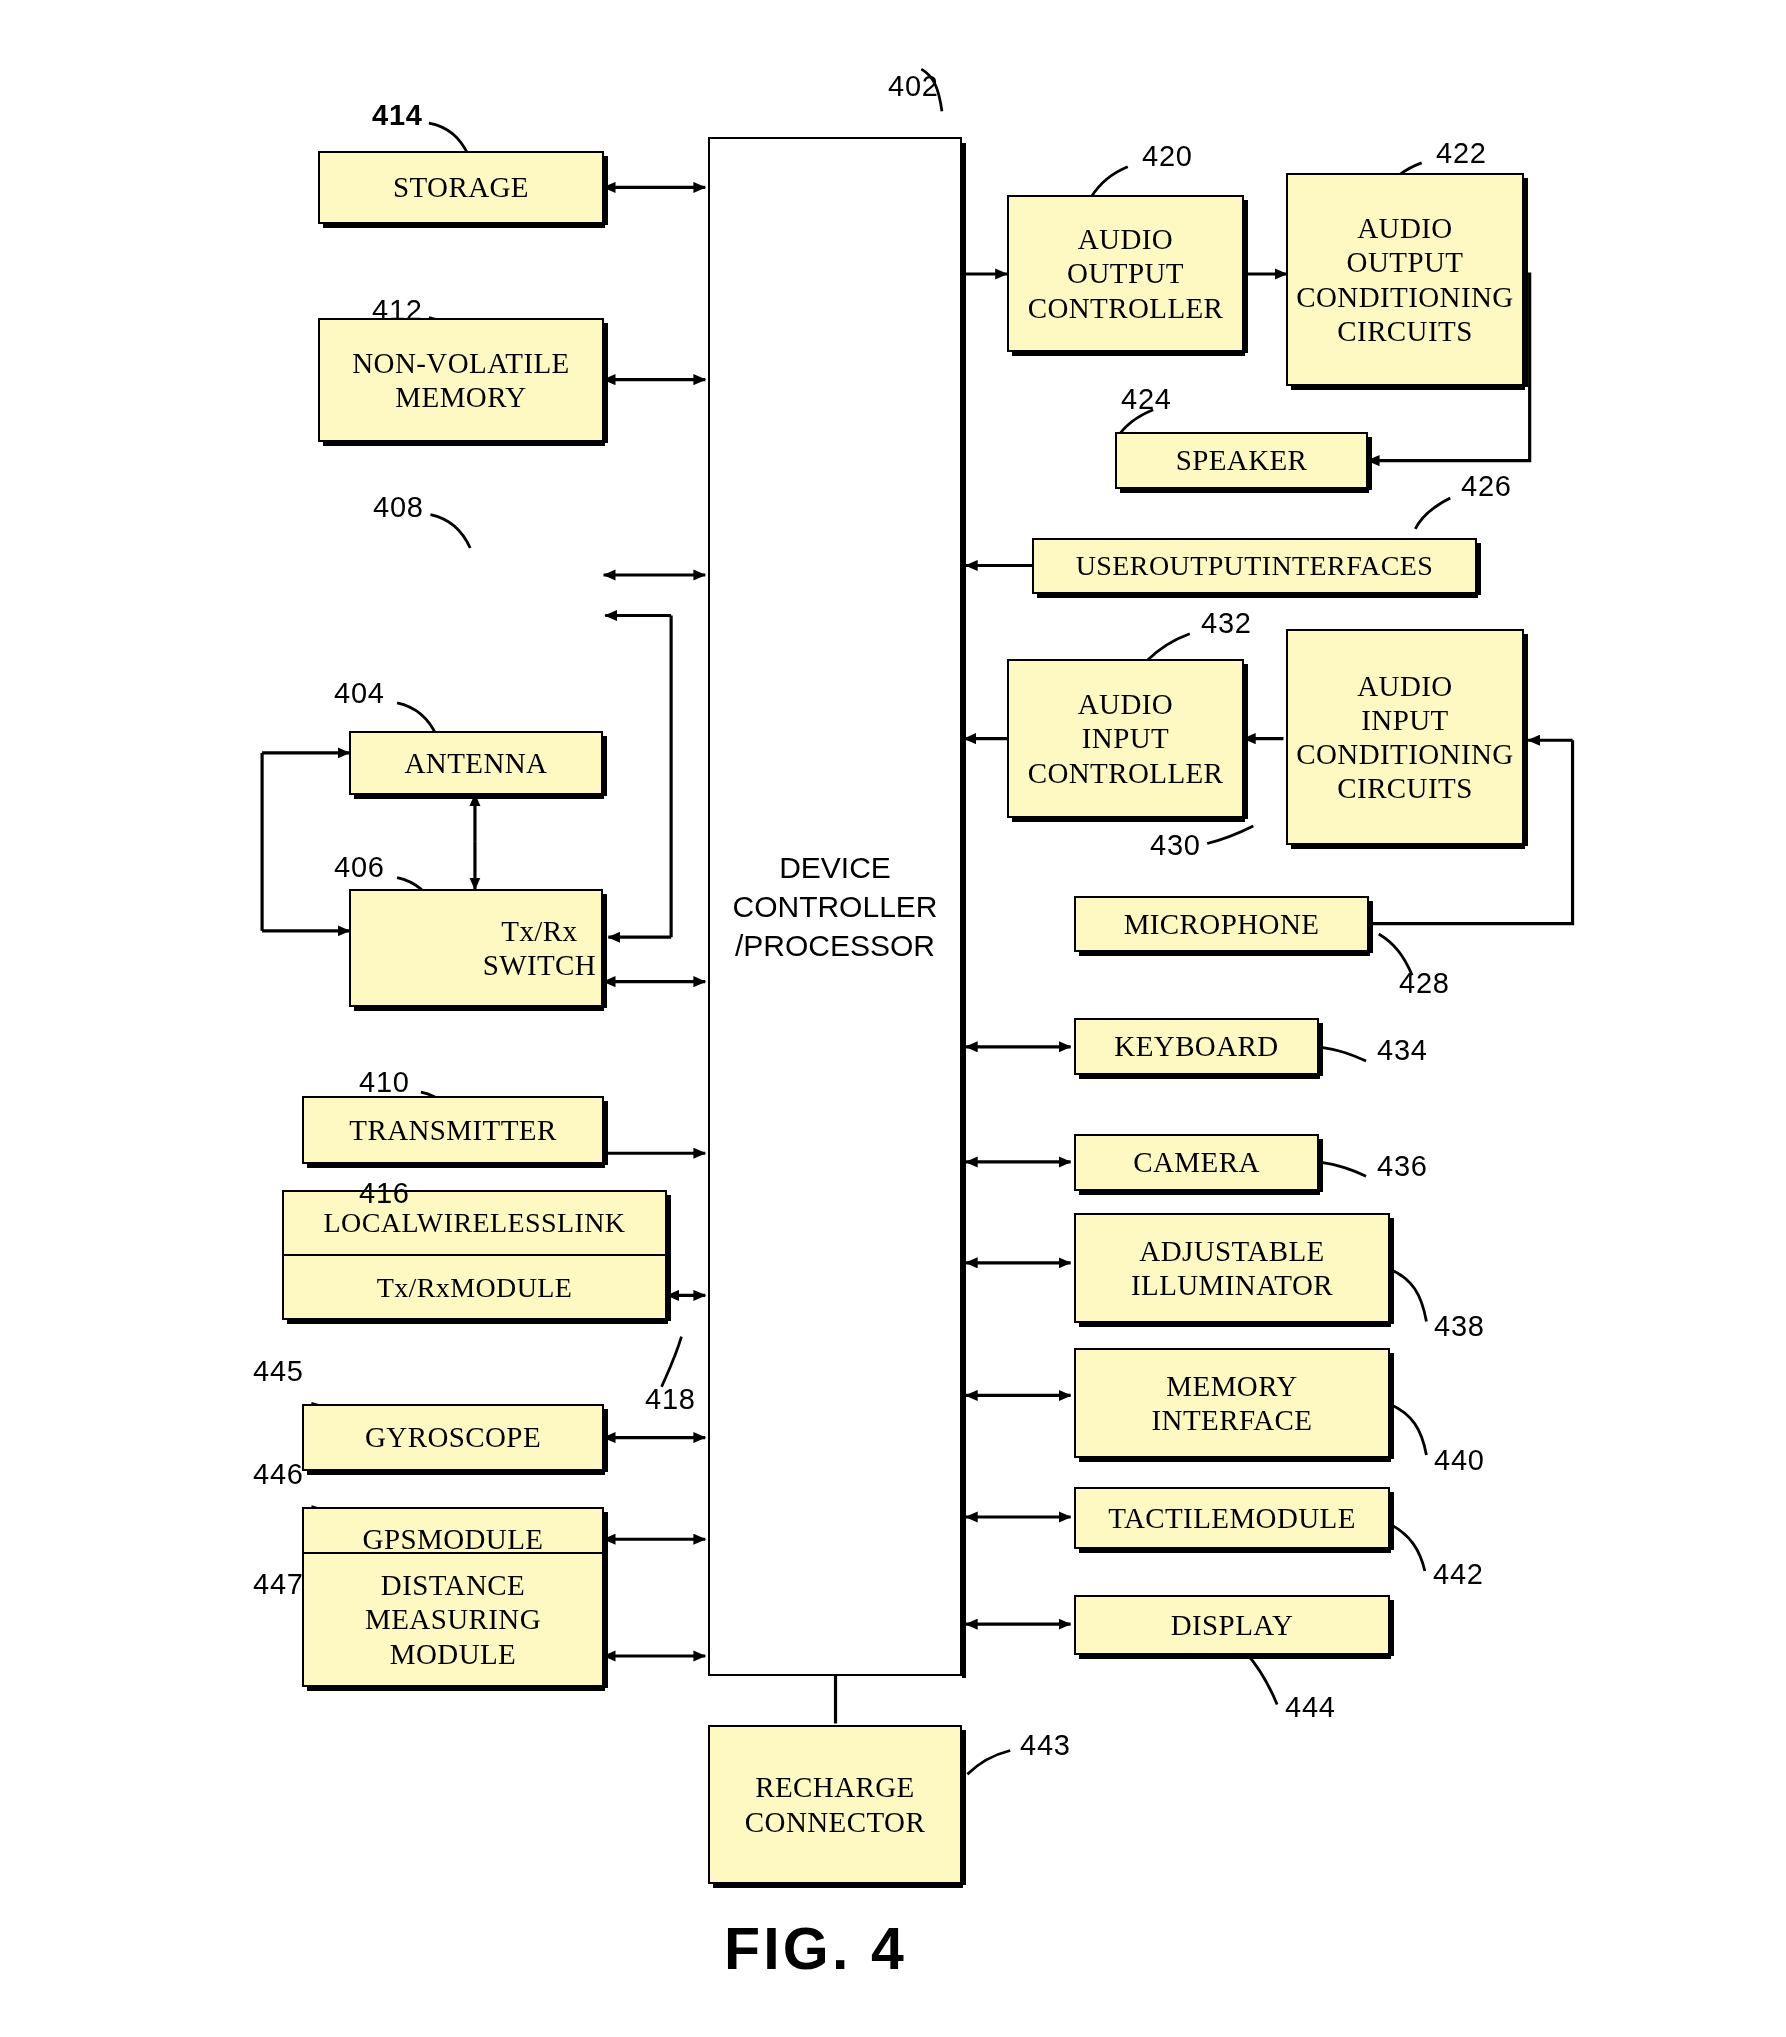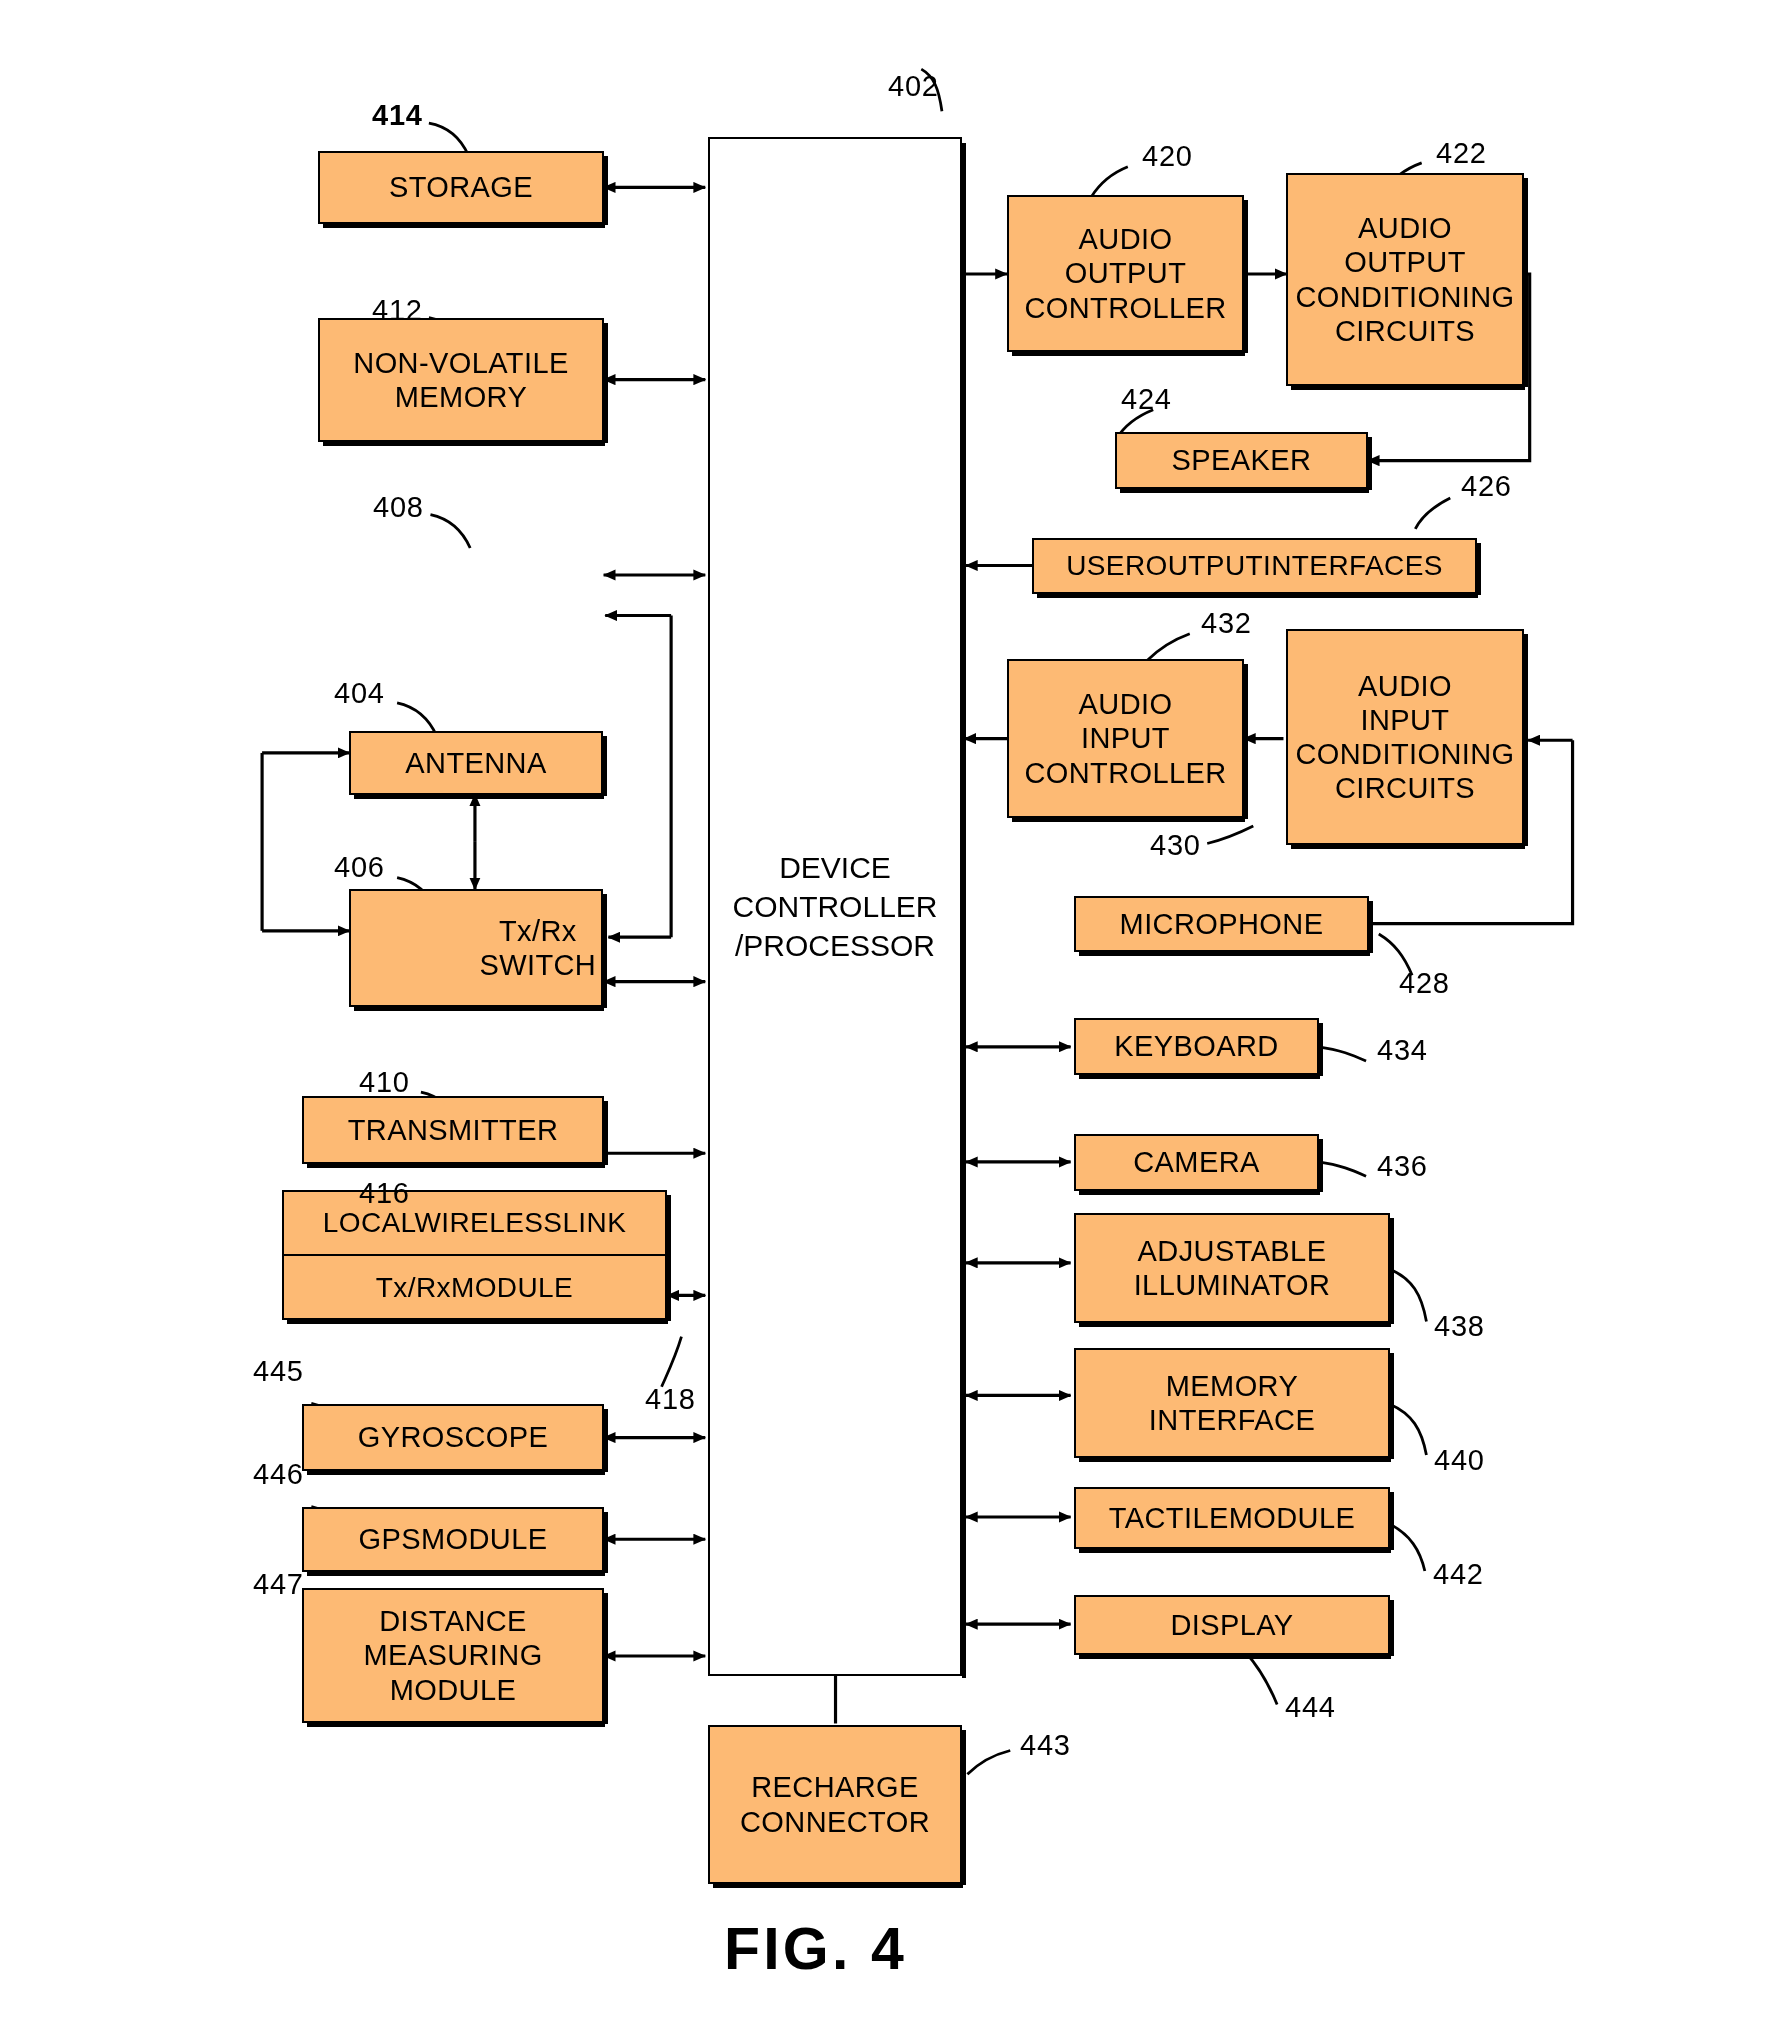--- a/index.html
+++ b/index.html
@@ -4,29 +4,30 @@
 <style>
   html,body{margin:0;padding:0;background:#ffffff;}
   body{font-family:"Liberation Sans",sans-serif;}
   #stage{position:relative;width:1787px;height:2038px;background:#fff;overflow:hidden;}
   svg#wires{position:absolute;left:0;top:0;width:1787px;height:2038px;pointer-events:none;}
 
   .blk{
     position:absolute;
     box-sizing:border-box;
     border:2.4px solid #000;
-    background:#fdba74;
+    background:#fef9c3;
     display:flex;
     align-items:center;
     justify-content:center;
     text-align:center;
     color:#000;
     line-height:1.18;
     letter-spacing:0.4px;
     z-index:3;
+    font-family:Liberation Serif, serif;
   }
   .blk .lbl{display:block;padding:0 4.8px;white-space:pre-line;}
 
   
   .blk::after{
     content:"";
     position:absolute;
     right:-5.6px; top:3.2px;
     width:3.2px; height:100%;
     background:#000;
@@ -237,21 +238,21 @@
   <div class="blk big" style="left:302px;top:1404px;width:302px;height:67px;">
     <span class="lbl">GYROSCOPE</span>
   </div>
   <div class="ref" style="left:253px;top:1355px;">445</div>
 
   <div class="blk big" style="left:302px;top:1507px;width:302px;height:65px;">
     <span class="lbl">GPSMODULE</span>
   </div>
   <div class="ref" style="left:253px;top:1458px;">446</div>
 
-  <div class="blk big" style="left:302px;top:1588px;width:302px;height:135px;">
+  <div class="blk big" style="left:302px;top:1552px;width:302px;height:135px;">
     <span class="lbl">DISTANCE
 MEASURING
 MODULE</span>
   </div>
   <div class="ref" style="left:253px;top:1568px;">447</div>
 
   <div class="blk big" style="left:708px;top:1725px;width:254px;height:159px;">
     <span class="lbl">RECHARGE
 CONNECTOR</span>
   </div>

